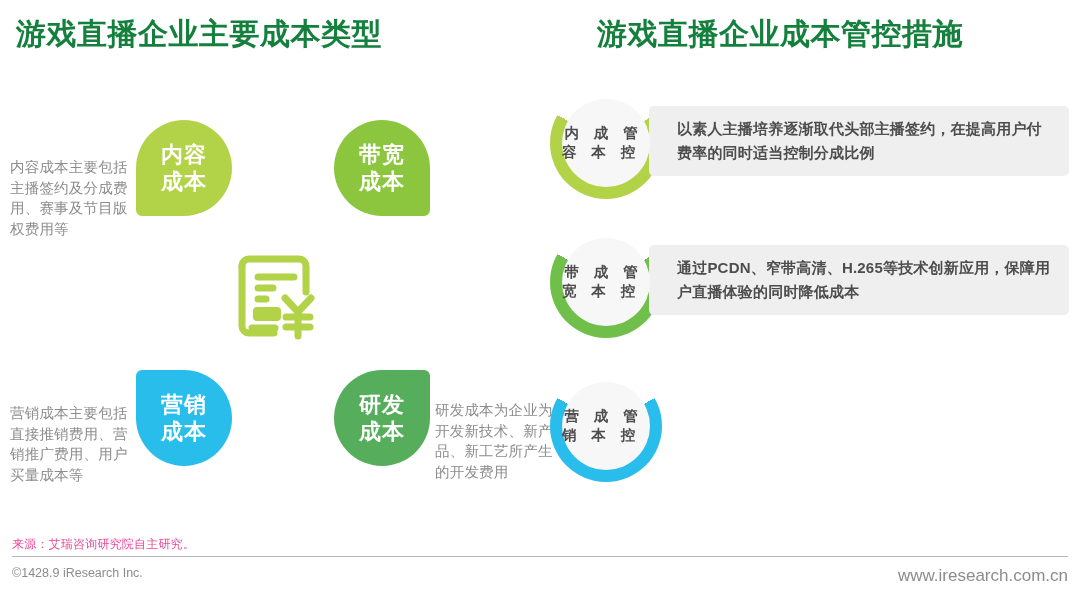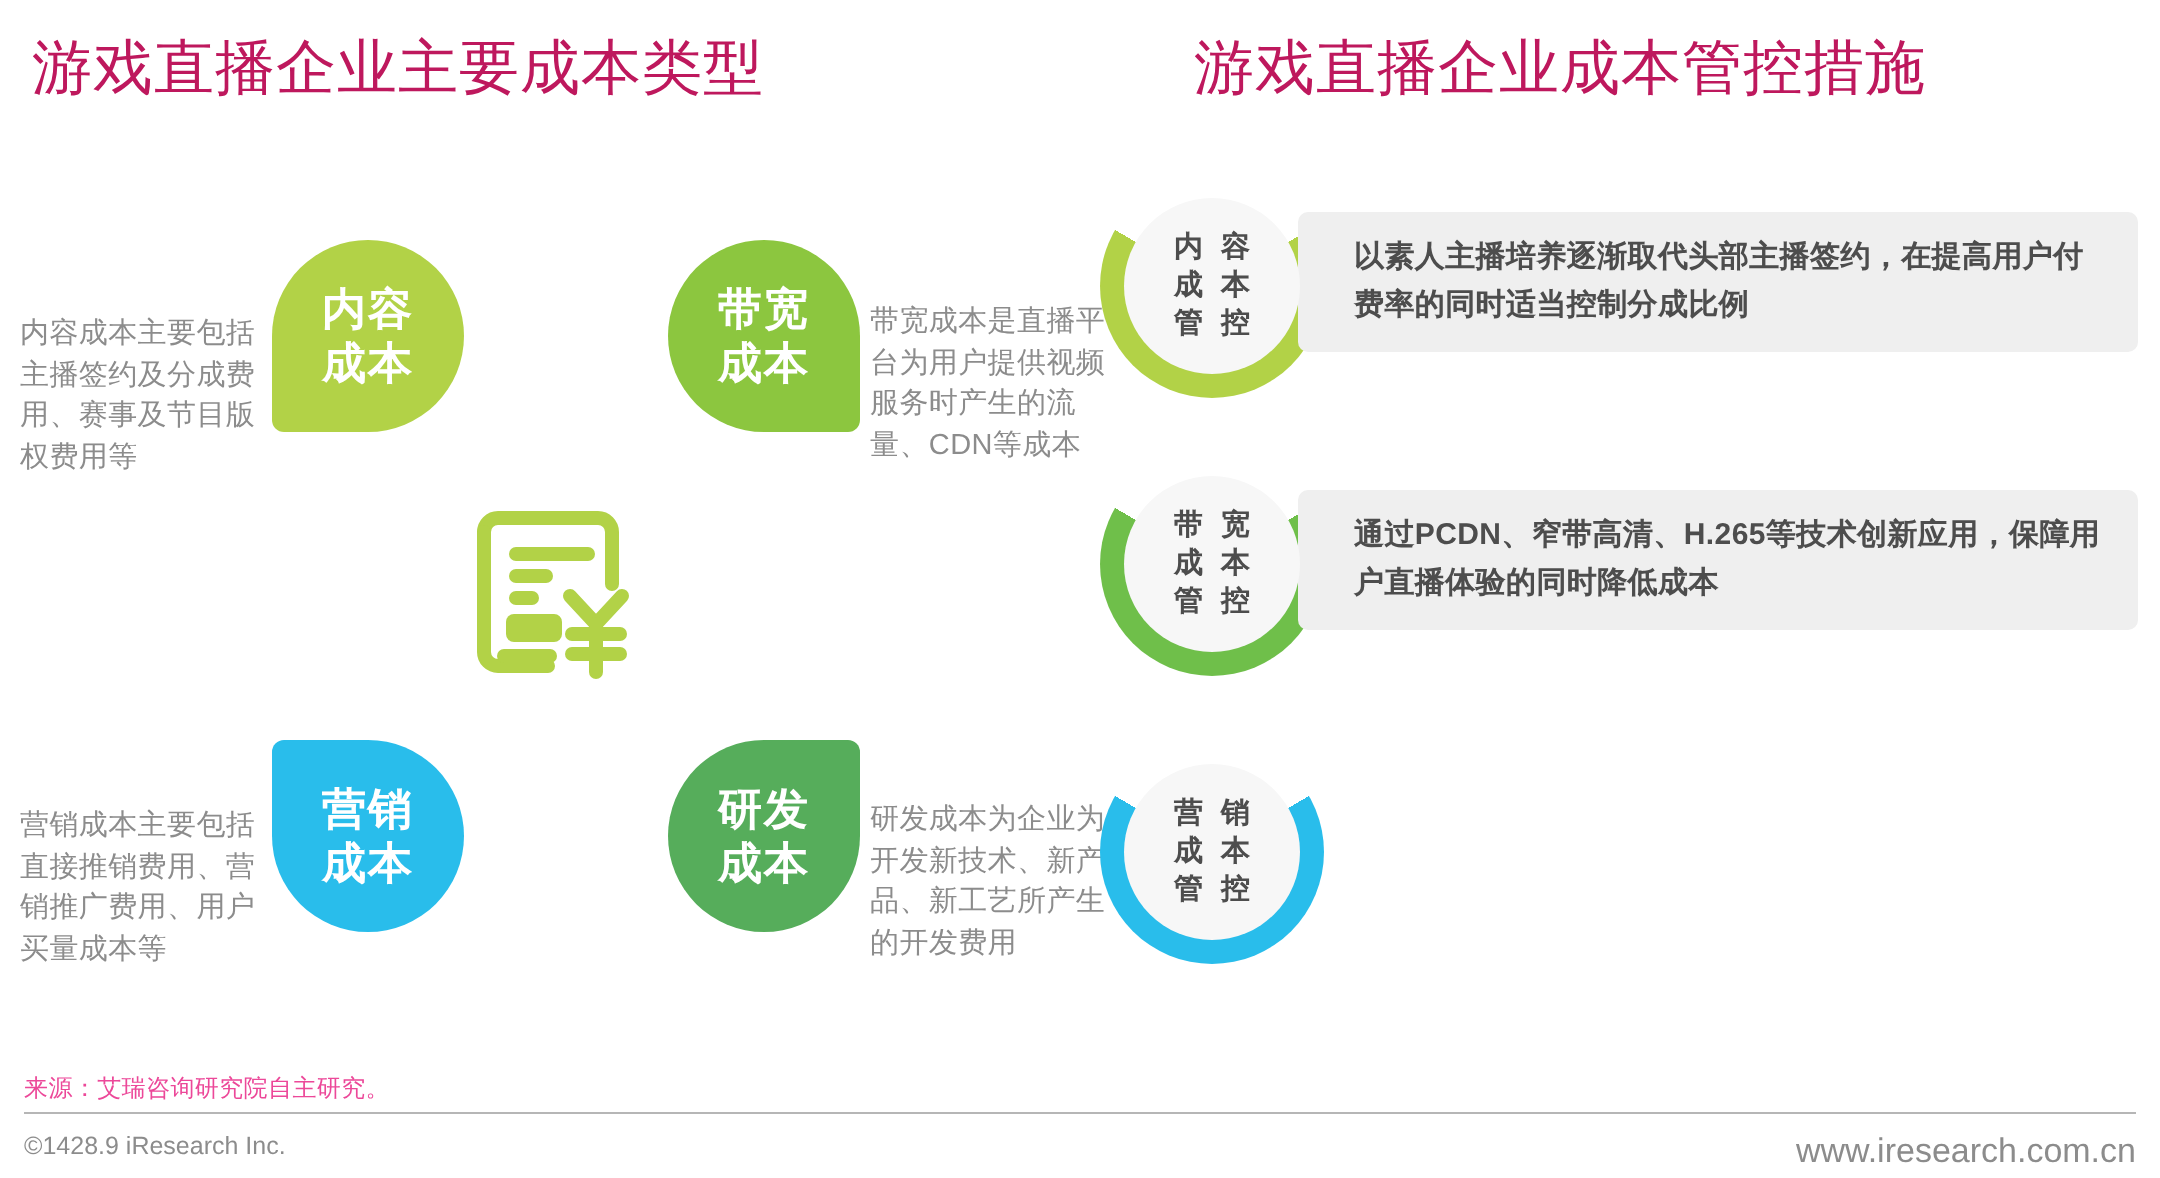--- a/index.html
+++ b/index.html
@@ -19,22 +19,22 @@
   .title-row {
     position: absolute;
     top: 14px;
     left: 0;
     width: 1080px;
     height: 52px;
   }
   .title {
     position: absolute;
     font-size: 30px;
-    font-weight: normal;
-    color: #be185d;
+    font-weight: bold;
+    color: #15803d;
     letter-spacing: 0.5px;
     white-space: nowrap;
   }
   #title-left  { left: 16px;  top: 0; }
   #title-right { left: 597px; top: 0; }
 
   
   .left-panel {
     position: absolute;
     left: 0; top: 78px;
@@ -114,21 +114,21 @@
   }
   .ring-inner {
     position: absolute;
     left: 12px;
     top: 12px;
     width: 88px;
     height: 88px;
     border-radius: 50%;
     background: #f7f7f7;
     display: flex;
-    flex-direction: column;
+    flex-direction: row;
     align-items: center;
     justify-content: center;
     color: #4d4d4d;
     font-size: 14.5px;
     font-weight: bold;
     line-height: 19px;
     letter-spacing: 2.5px;
     text-indent: 2.5px;
     z-index: 3;
   }
@@ -188,21 +188,20 @@
 <body>
 
 <div class="title-row">
   <div class="title" id="title-left">游戏直播企业主要成本类型</div>
   <div class="title" id="title-right">游戏直播企业成本管控措施</div>
 </div>
 
 <div class="left-panel">
 
   <div class="desc" id="desc-content">内容成本主要包括主播签约及分成费用、赛事及节目版权费用等</div>
-  <div class="desc" id="desc-bandwidth">带宽成本是直播平台为用户提供视频服务时产生的流量、CDN等成本</div>
   <div class="desc" id="desc-marketing">营销成本主要包括直接推销费用、营销推广费用、用户买量成本等</div>
   <div class="desc" id="desc-rd">研发成本为企业为开发新技术、新产品、新工艺所产生的开发费用</div>
 
   <div class="blob" id="blob-content">
     <span>内容</span>
     <span>成本</span>
   </div>
 
   <div class="blob" id="blob-bandwidth">
     <span>带宽</span>

